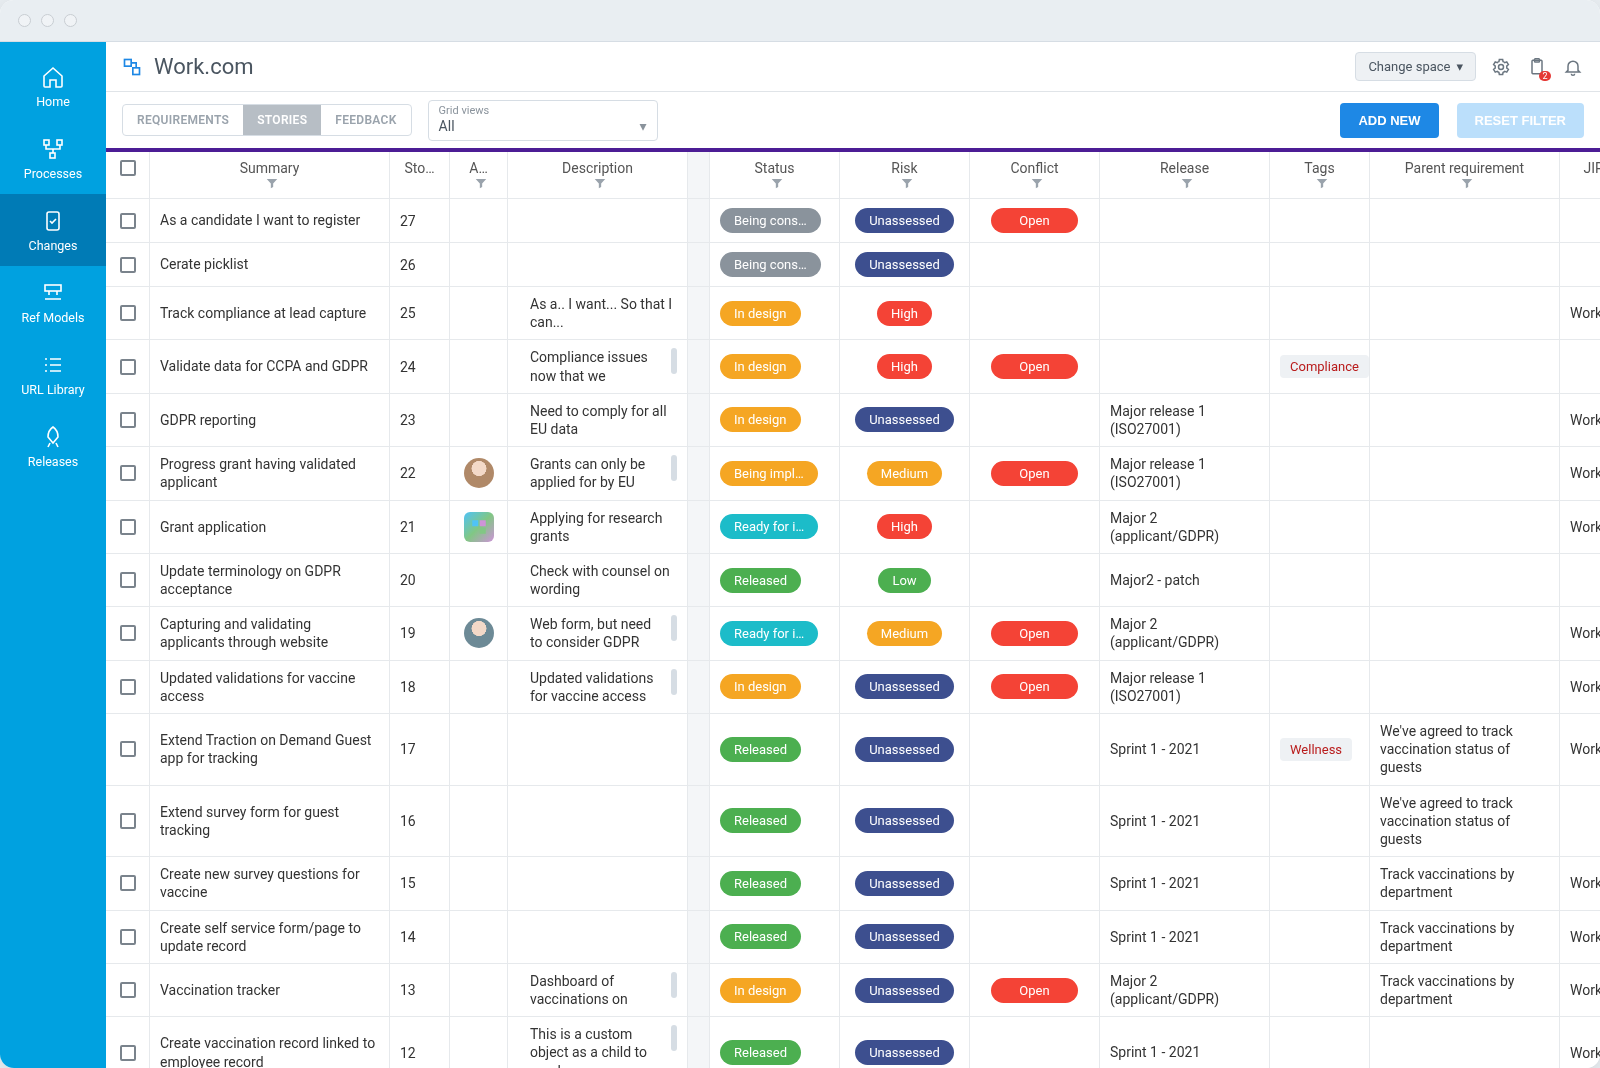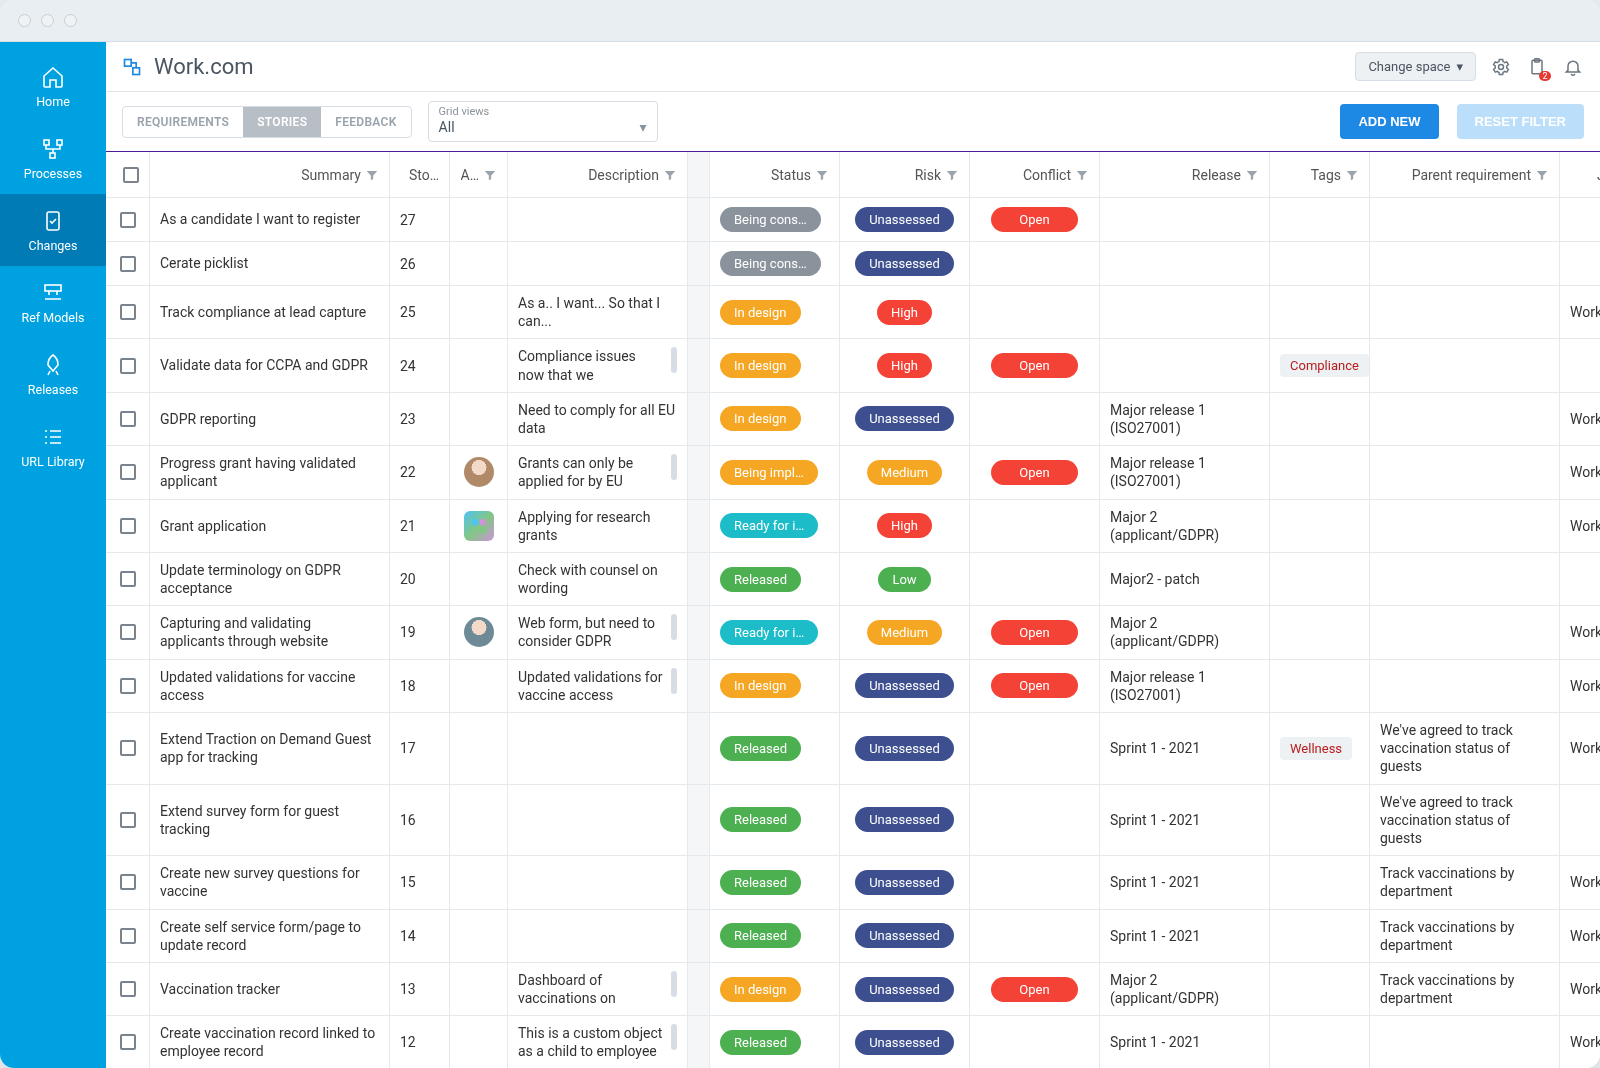--- a/index.html
+++ b/index.html
@@ -14,50 +14,50 @@
 .side-icon { width: 26px; height: 26px; display: flex; align-items: center; justify-content: center; }
 .side-icon svg { stroke: #fff; fill: none; stroke-width: 1.6; }
 .main { flex: 1; display: flex; flex-direction: column; min-width: 0; background: #fff; }
 .header { height: 50px; border-bottom: 1px solid #e0e4e8; display: flex; align-items: center; padding: 0 16px; gap: 12px; }
 .header-title { font-size: 22px; color: #4a5560; font-weight: 400; }
 .header-logo { width: 20px; height: 20px; }
 .header-right { margin-left: auto; display: flex; align-items: center; gap: 14px; }
 .change-space { background: #eef1f4; border: 1px solid #d6dde4; border-radius: 4px; padding: 6px 12px; font-size: 13px; color: #4a5560; cursor: pointer; display: flex; align-items: center; gap: 6px; }
 .icon-btn { width: 22px; height: 22px; cursor: pointer; color: #6b7680; position: relative; display:flex; align-items:center; justify-content:center;}
 .badge { position: absolute; bottom: -3px; right: -3px; background: #e53935; color: #fff; font-size: 9px; border-radius: 8px; padding: 0 3px; min-width:12px; text-align:center;}
-.toolbar { height: 60px; border-bottom: 1px solid #4c1d95; display: flex; align-items: center; padding: 0 16px; gap: 16px; }
+.toolbar { height: 60px; border-bottom: 4px solid #4c1d95; display: flex; align-items: center; padding: 0 16px; gap: 16px; }
 .seg { display: flex; border: 1px solid #d6dde4; border-radius: 4px; overflow: hidden; }
 .seg-item { padding: 8px 14px; font-size: 12px; font-weight: 600; color: #9aa3ac; cursor: pointer; letter-spacing: 0.3px; }
 .seg-item.active { background: #b7bec5; color: #fff; }
 .grid-views { border: 1px solid #d6dde4; border-radius: 4px; padding: 4px 10px 6px; width: 230px; position: relative; display:flex; flex-direction:column;}
 .grid-views-label { font-size: 11px; color: #8a939c; position:relative; top:-1px;}
 .grid-views-value { font-size: 14px; color: #4a5560; display:flex; align-items:center; justify-content:space-between;}
 .toolbar-right { margin-left: auto; display: flex; gap: 18px; }
 .btn { border: none; border-radius: 4px; padding: 10px 18px; font-size: 13px; font-weight: 600; cursor: pointer; }
 .btn-primary { background: #1e88e5; color: #fff; }
 .btn-light { background: #bbdffb; color: #fff; }
 .grid-wrap { flex: 1; overflow: auto; }
 .grid { display: grid; grid-template-columns: 44px 240px 60px 58px 180px 22px 130px 130px 130px 170px 100px 190px 130px; min-width: 100%; }
 .hcell, .cell { border-bottom: 1px solid #e6e9ec; border-right: 1px solid #e6e9ec; padding: 8px 10px; display: flex; align-items: center; min-height: 44px; font-size: 14px; color: #333; }
-.hcell { background: #fff; font-weight: 400; color: #555; position: sticky; top: 0; z-index: 2; min-height: 46px; justify-content: flex-end; }
+.hcell { background: #fff; font-weight: 400; color: #555; position: sticky; top: 0; z-index: 2; min-height: 46px; justify-content: flex-start; flex-direction: column; }
 .checkbox { width: 16px; height: 16px; border: 2px solid #7a838c; border-radius: 2px; cursor: pointer; }
 .filter-icon { width: 14px; height: 14px; color: #9aa3ac; cursor: pointer; flex-shrink:0; margin-left:4px;}
 .avatar { width: 30px; height: 30px; border-radius: 50%; background: #ccc; background-size: cover; flex-shrink: 0; }
 .avatar.org { background: linear-gradient(135deg,#4fc3f7,#81c784,#ce93d8); border-radius:6px; display:flex;align-items:center;justify-content:center;}
 .pill { border-radius: 14px; padding: 5px 14px; font-size: 13px; color: #fff; white-space: nowrap; overflow: hidden; text-overflow: ellipsis; max-width: 100%; display:inline-block; }
 .pill.gray { background: #8a939c; }
 .pill.orange { background: #f5a623; }
 .pill.teal { background: #1cbcc9; }
 .pill.green { background: #4caf50; }
 .pill.navy { background: #3d4f8f; }
 .pill.red { background: #f44336; }
 .pill.conflict { background: #f44336; padding: 5px 28px; }
 .tag { background: #eef1f4; border-radius: 4px; padding: 4px 10px; font-size: 13px; color: #b91c1c; }
 .desc-col { display:flex; align-items:flex-start; gap:6px; width:100%;}
-.desc-text { flex:1; line-height:1.3; }
+.desc-text { flex:1; line-height:1.3;margin-left:12px; }
 .desc-handle { width:6px; height:26px; background:#d6dde4; border-radius:3px; flex-shrink:0;}
 .cell.narrow { padding: 4px 6px; }
 .cell.center { justify-content: center; }
 .cell.text { line-height: 1.3; }
 .col-spacer { background:#f4f6f8; border-right:1px solid #e6e9ec; border-bottom:1px solid #e6e9ec;}
 .truncate { white-space: nowrap; overflow: hidden; text-overflow: ellipsis; }
 </style>
 </head>
 <body>
 
@@ -102,32 +102,32 @@
             <svg viewBox="0 0 24 24" width="24" height="24">
               <rect x="4" y="4" width="16" height="6"></rect>
               <path d="M8 10v4M16 10v4M4 18h16"></path>
             </svg>
           </div>
         <span>Ref Models</span>
       </div>
       <div class="side-item">
         <div class="side-icon">
             <svg viewBox="0 0 24 24" width="24" height="24">
-              <path d="M12 2c3 2 5 6 5 10l-5 6-5-6c0-4 2-8 5-10zM9 18l-2 4M15 18l2 4"></path>
+              <path d="M4 6h2M4 12h2M4 18h2M9 6h11M9 12h11M9 18h11"></path>
             </svg>
           </div>
-        <span>Releases</span>
+        <span>URL Library</span>
       </div>
       <div class="side-item">
         <div class="side-icon">
             <svg viewBox="0 0 24 24" width="24" height="24">
-              <path d="M4 6h2M4 12h2M4 18h2M9 6h11M9 12h11M9 18h11"></path>
+              <path d="M12 2c3 2 5 6 5 10l-5 6-5-6c0-4 2-8 5-10zM9 18l-2 4M15 18l2 4"></path>
             </svg>
           </div>
-        <span>URL Library</span>
+        <span>Releases</span>
       </div>
     </div>
 
     <div class="main">
       <div class="header">
         <div class="header-logo">
           <svg viewBox="0 0 24 24" width="20" height="20">
               <rect x="3" y="3" width="8" height="8" fill="none" stroke="#1e88e5" stroke-width="2"></rect>
               <rect x="13" y="13" width="8" height="8" fill="none" stroke="#1e88e5" stroke-width="2"></rect>
               <path d="M11 7h6v6" fill="none" stroke="#1e88e5" stroke-width="2"></path>

